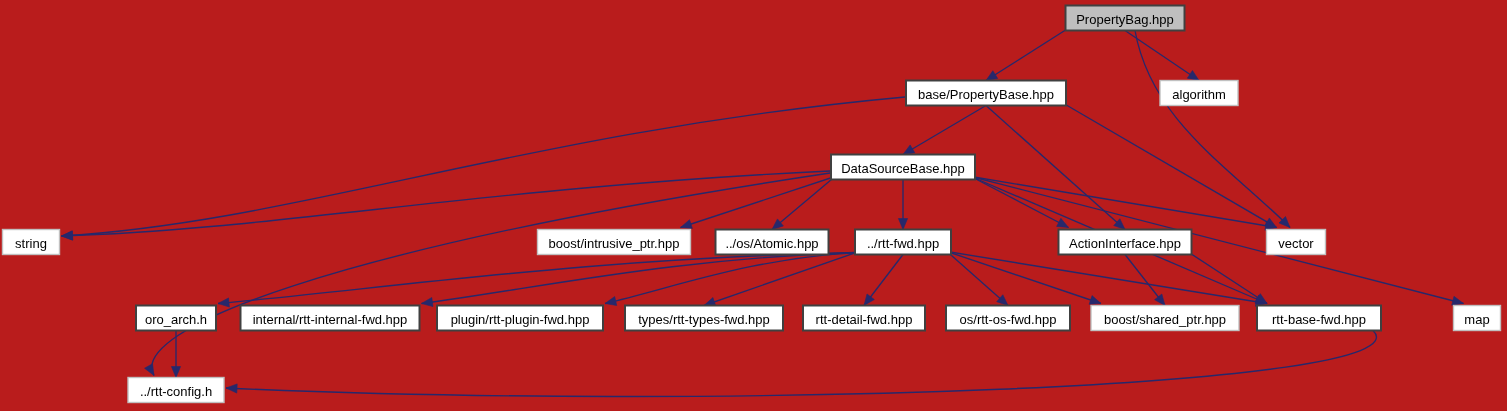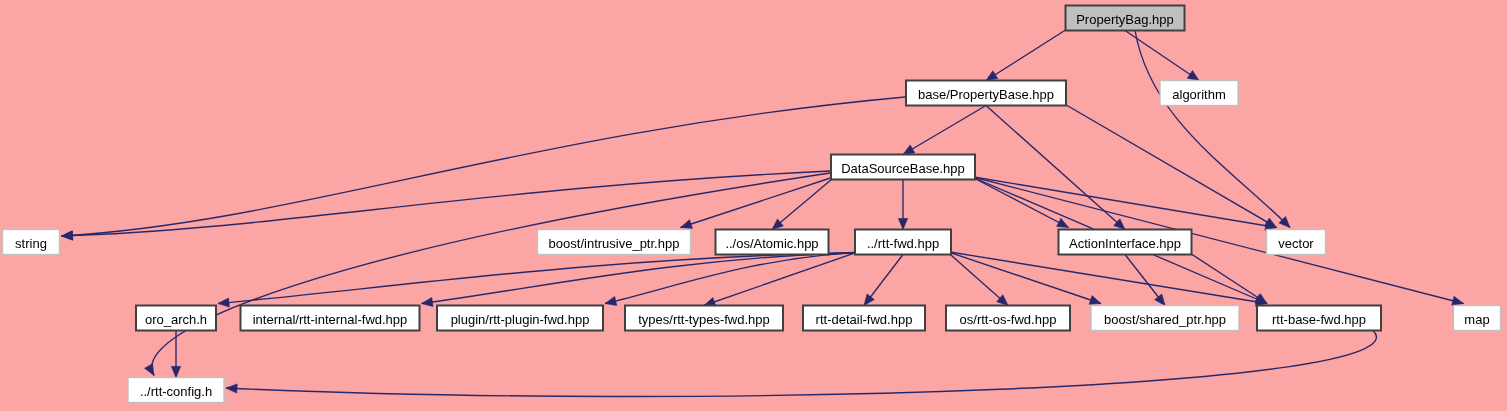--- a/index.html
+++ b/index.html
@@ -7,21 +7,21 @@
     padding: 0;
     background: #ffffff;
   }
   body {
     font-family: "Liberation Sans", sans-serif;
   }
   #graph-root {
     position: relative;
     width: 1507px;
     height: 411px;
-    background: #fca5a5;
+    background: #b91c1c;
     overflow: hidden;
   }
   svg#graph-svg {
     position: absolute;
     left: 0;
     top: 0;
     width: 1507px;
     height: 411px;
     display: block;
   }

